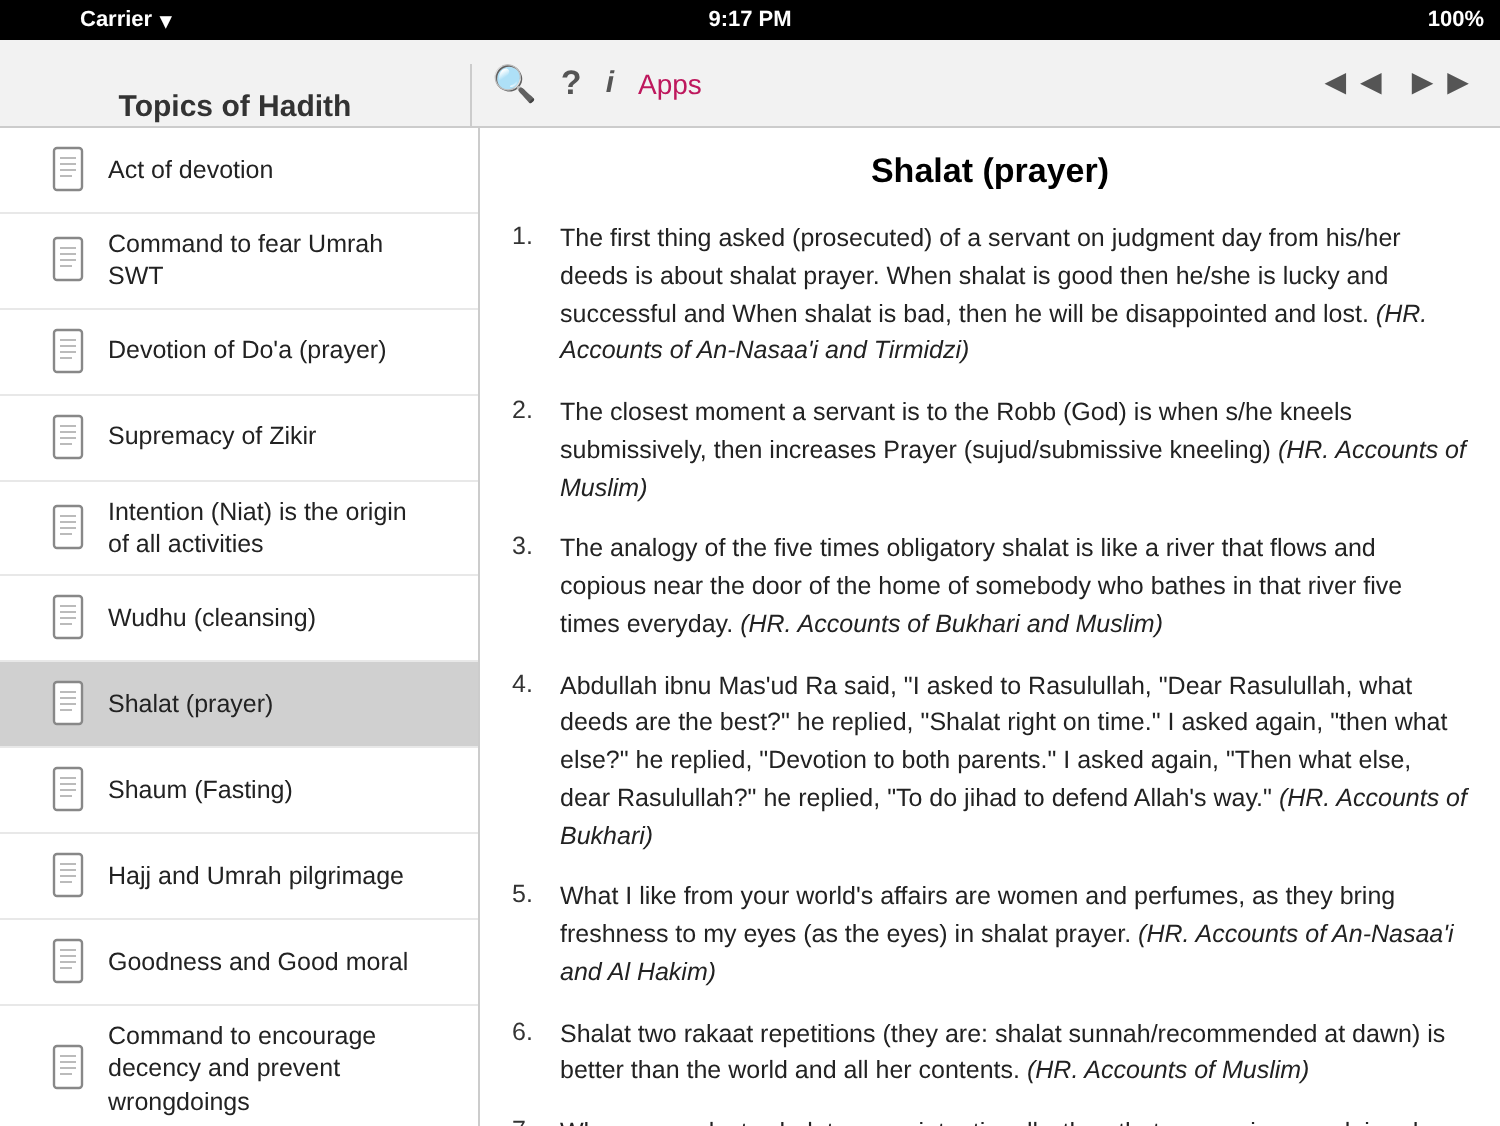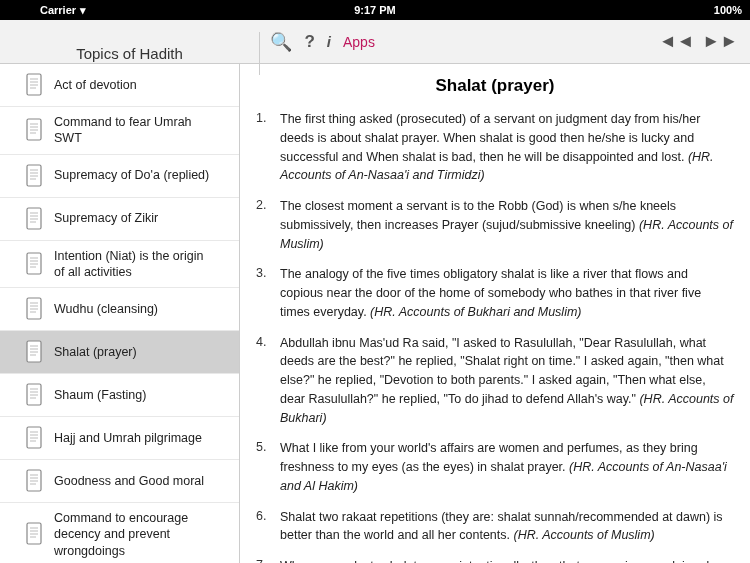--- a/index.html
+++ b/index.html
@@ -22,28 +22,28 @@
 
     
     .toolbar {
       height: 44px;
       background: #f2f2f2;
       border-bottom: 1px solid #ccc;
       display: flex;
       align-items: center;
     }
     .toolbar-left {
-      width: 260px;
+      width: 236px;
       display: flex;
       align-items: center;
       justify-content: center;
       border-right: 1px solid #ccc;
       height: 100%;
       font-size: 15px;
-      font-weight: 400;
+      font-weight: 700;
       color: #333;
       margin-top: 24px;
     }
     .toolbar-right {
       flex: 1;
       display: flex;
       align-items: center;
       padding: 0 10px;
       gap: 12px;
       height: 100%;
@@ -214,21 +214,21 @@
       <div class="sidebar-item">
         <div class="sidebar-icon">
           <svg viewBox="0 0 18 24" fill="none" xmlns="http://www.w3.org/2000/svg">
       <rect x="1" y="1" width="14" height="21" rx="1.5" stroke="#888" stroke-width="1.2" fill="white"></rect>
       <line x1="4" y1="6" x2="12" y2="6" stroke="#bbb" stroke-width="1"></line>
       <line x1="4" y1="9" x2="12" y2="9" stroke="#bbb" stroke-width="1"></line>
       <line x1="4" y1="12" x2="12" y2="12" stroke="#bbb" stroke-width="1"></line>
       <line x1="4" y1="15" x2="10" y2="15" stroke="#bbb" stroke-width="1"></line>
     </svg>
         </div>
-        <span class="sidebar-label">Supremacy of Do'a (replied)</span>
+        <span class="sidebar-label">Devotion of Do'a (prayer)</span>
       </div>
       <div class="sidebar-item">
         <div class="sidebar-icon">
           <svg viewBox="0 0 18 24" fill="none" xmlns="http://www.w3.org/2000/svg">
       <rect x="1" y="1" width="14" height="21" rx="1.5" stroke="#888" stroke-width="1.2" fill="white"></rect>
       <line x1="4" y1="6" x2="12" y2="6" stroke="#bbb" stroke-width="1"></line>
       <line x1="4" y1="9" x2="12" y2="9" stroke="#bbb" stroke-width="1"></line>
       <line x1="4" y1="12" x2="12" y2="12" stroke="#bbb" stroke-width="1"></line>
       <line x1="4" y1="15" x2="10" y2="15" stroke="#bbb" stroke-width="1"></line>
     </svg>

